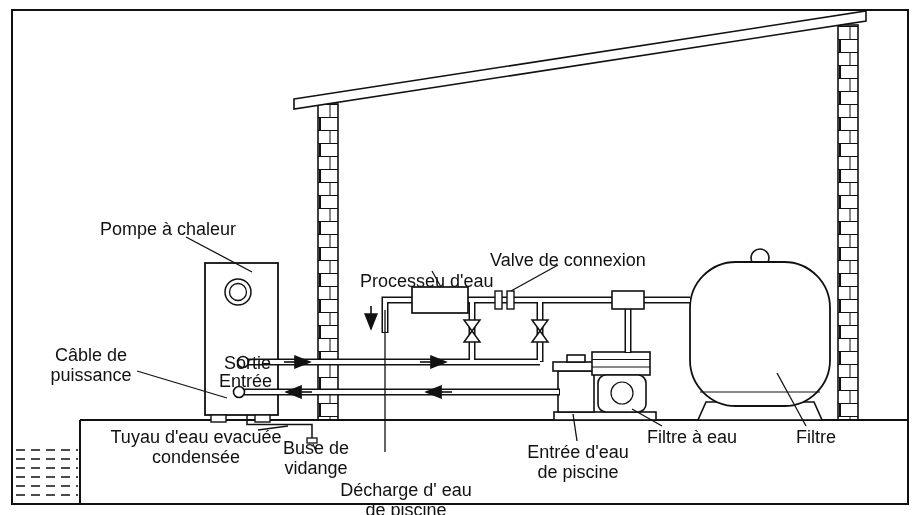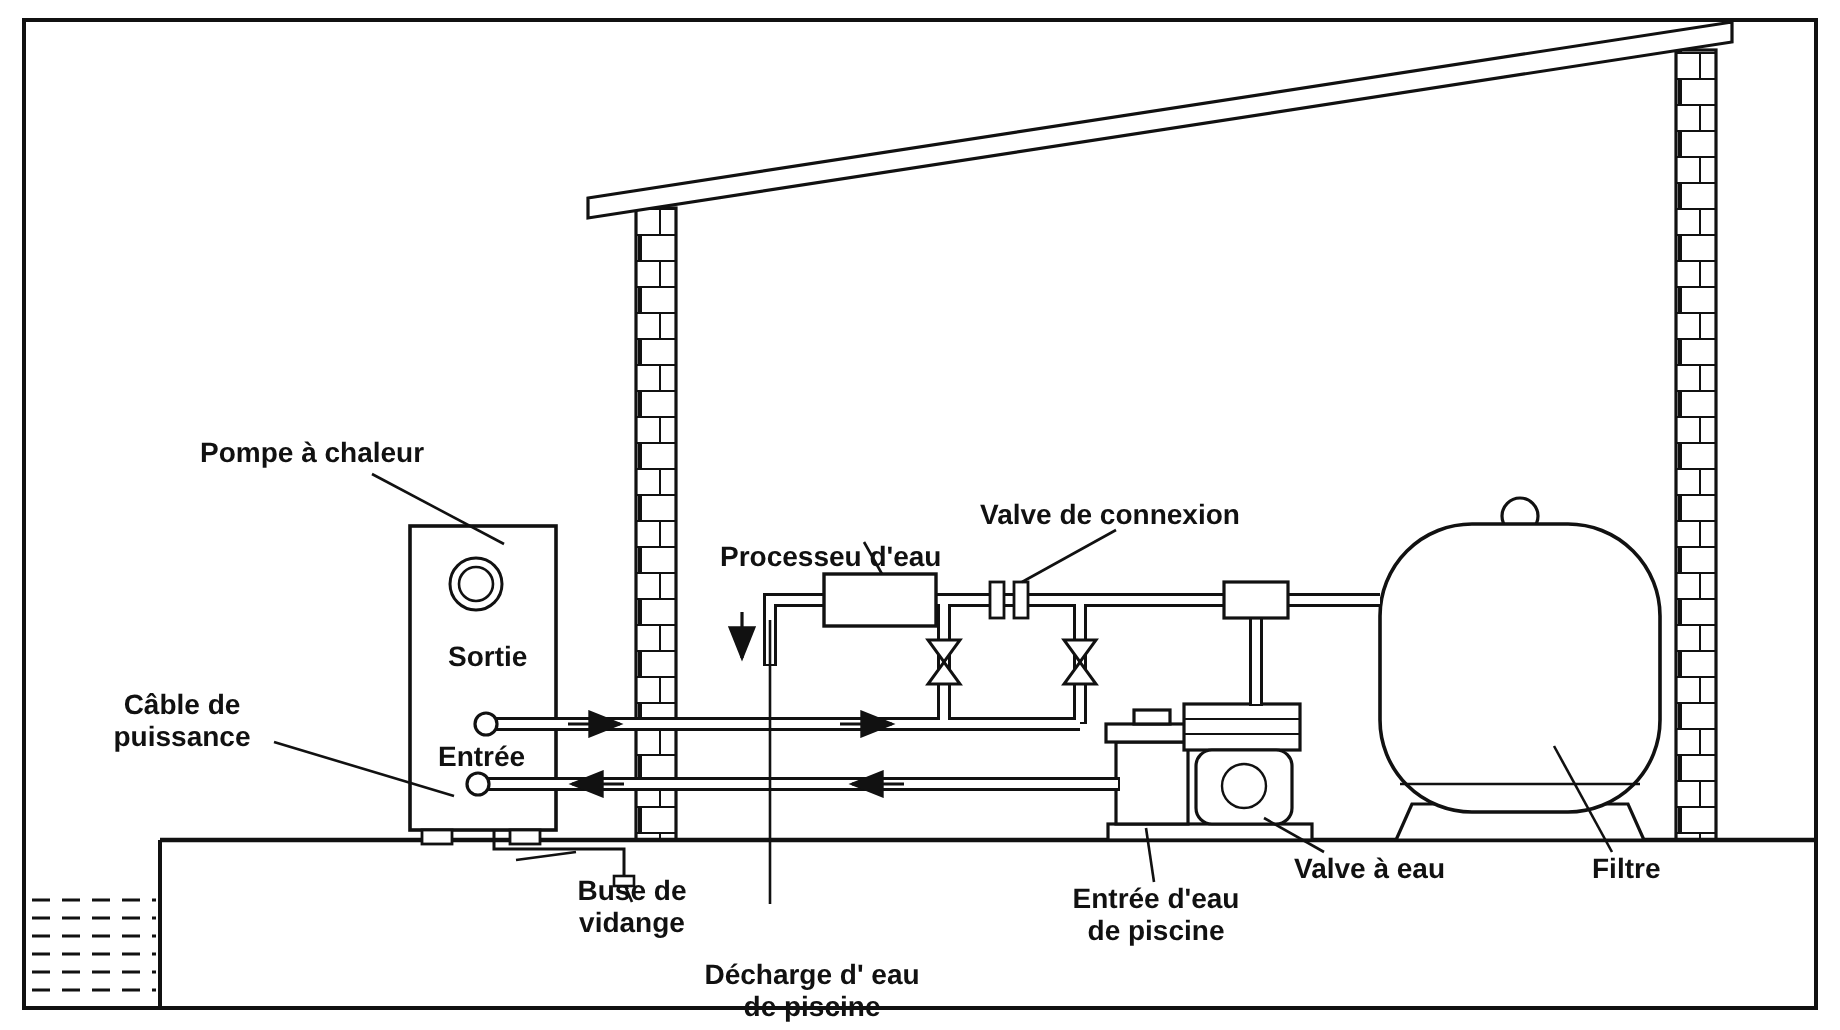--- a/index.html
+++ b/index.html
@@ -1,22 +1,22 @@
 <!DOCTYPE html>
 <html><head>
 <meta charset="utf-8">
 <style>
   * { margin:0; padding:0; box-sizing:border-box; }
   html,body { background:#ffffff; font-family:"Liberation Sans", sans-serif; }
   .stage { position:relative; width:920px; height:515px; background:#fff; overflow:hidden; }
   .stage svg { position:absolute; left:0; top:0; }
   .lbl {
     position:absolute;
-    font-weight:bold;
-    font-size:14px;
+    font-weight:normal;
+    font-size:18px;
     line-height:1.12;
     color:#111;
     white-space:pre-line;
   }
   .ctr { transform:translateX(-50%); text-align:center; }
 </style>
 </head>
 <body>
 
 <div class="stage">
@@ -132,24 +132,26 @@
       <path d="M662,426 L632,409"></path>
       <path d="M806,426 L777,373"></path>
     </g>
   </svg>
 
   <div class="lbl" style="left:100px; top:219px;">Pompe à chaleur</div>
   <div class="lbl ctr" style="left:91px; top:345px;">Câble de
 puissance</div>
   <div class="lbl" style="left:360px; top:271px;">Processeu d'eau</div>
   <div class="lbl" style="left:490px; top:250px;">Valve de connexion</div>
-  <div class="lbl" style="left:224px; top:321px;text-align:right;">Sortie</div>
+  <div class="lbl" style="left:224px; top:353px;text-align:right;">Sortie</div>
   <div class="lbl" style="left:219px; top:371px;">Entrée</div>
+  <div class="lbl ctr" style="left:196px; top:427px;">Tuyau d'eau evacuée
+condensée</div>
   <div class="lbl ctr" style="left:316px; top:438px;">Buse de
 vidange</div>
   <div class="lbl ctr" style="left:406px; top:480px;">Décharge d' eau
 de piscine</div>
   <div class="lbl ctr" style="left:578px; top:442px;">Entrée d'eau
 de piscine</div>
-  <div class="lbl" style="left:647px; top:427px;">Valve à eau</div>
+  <div class="lbl" style="left:647px; top:427px;">Filtre à eau</div>
   <div class="lbl" style="left:796px; top:427px;text-align:right;">Filtre</div>
 
 </div>
 
 </body></html>

